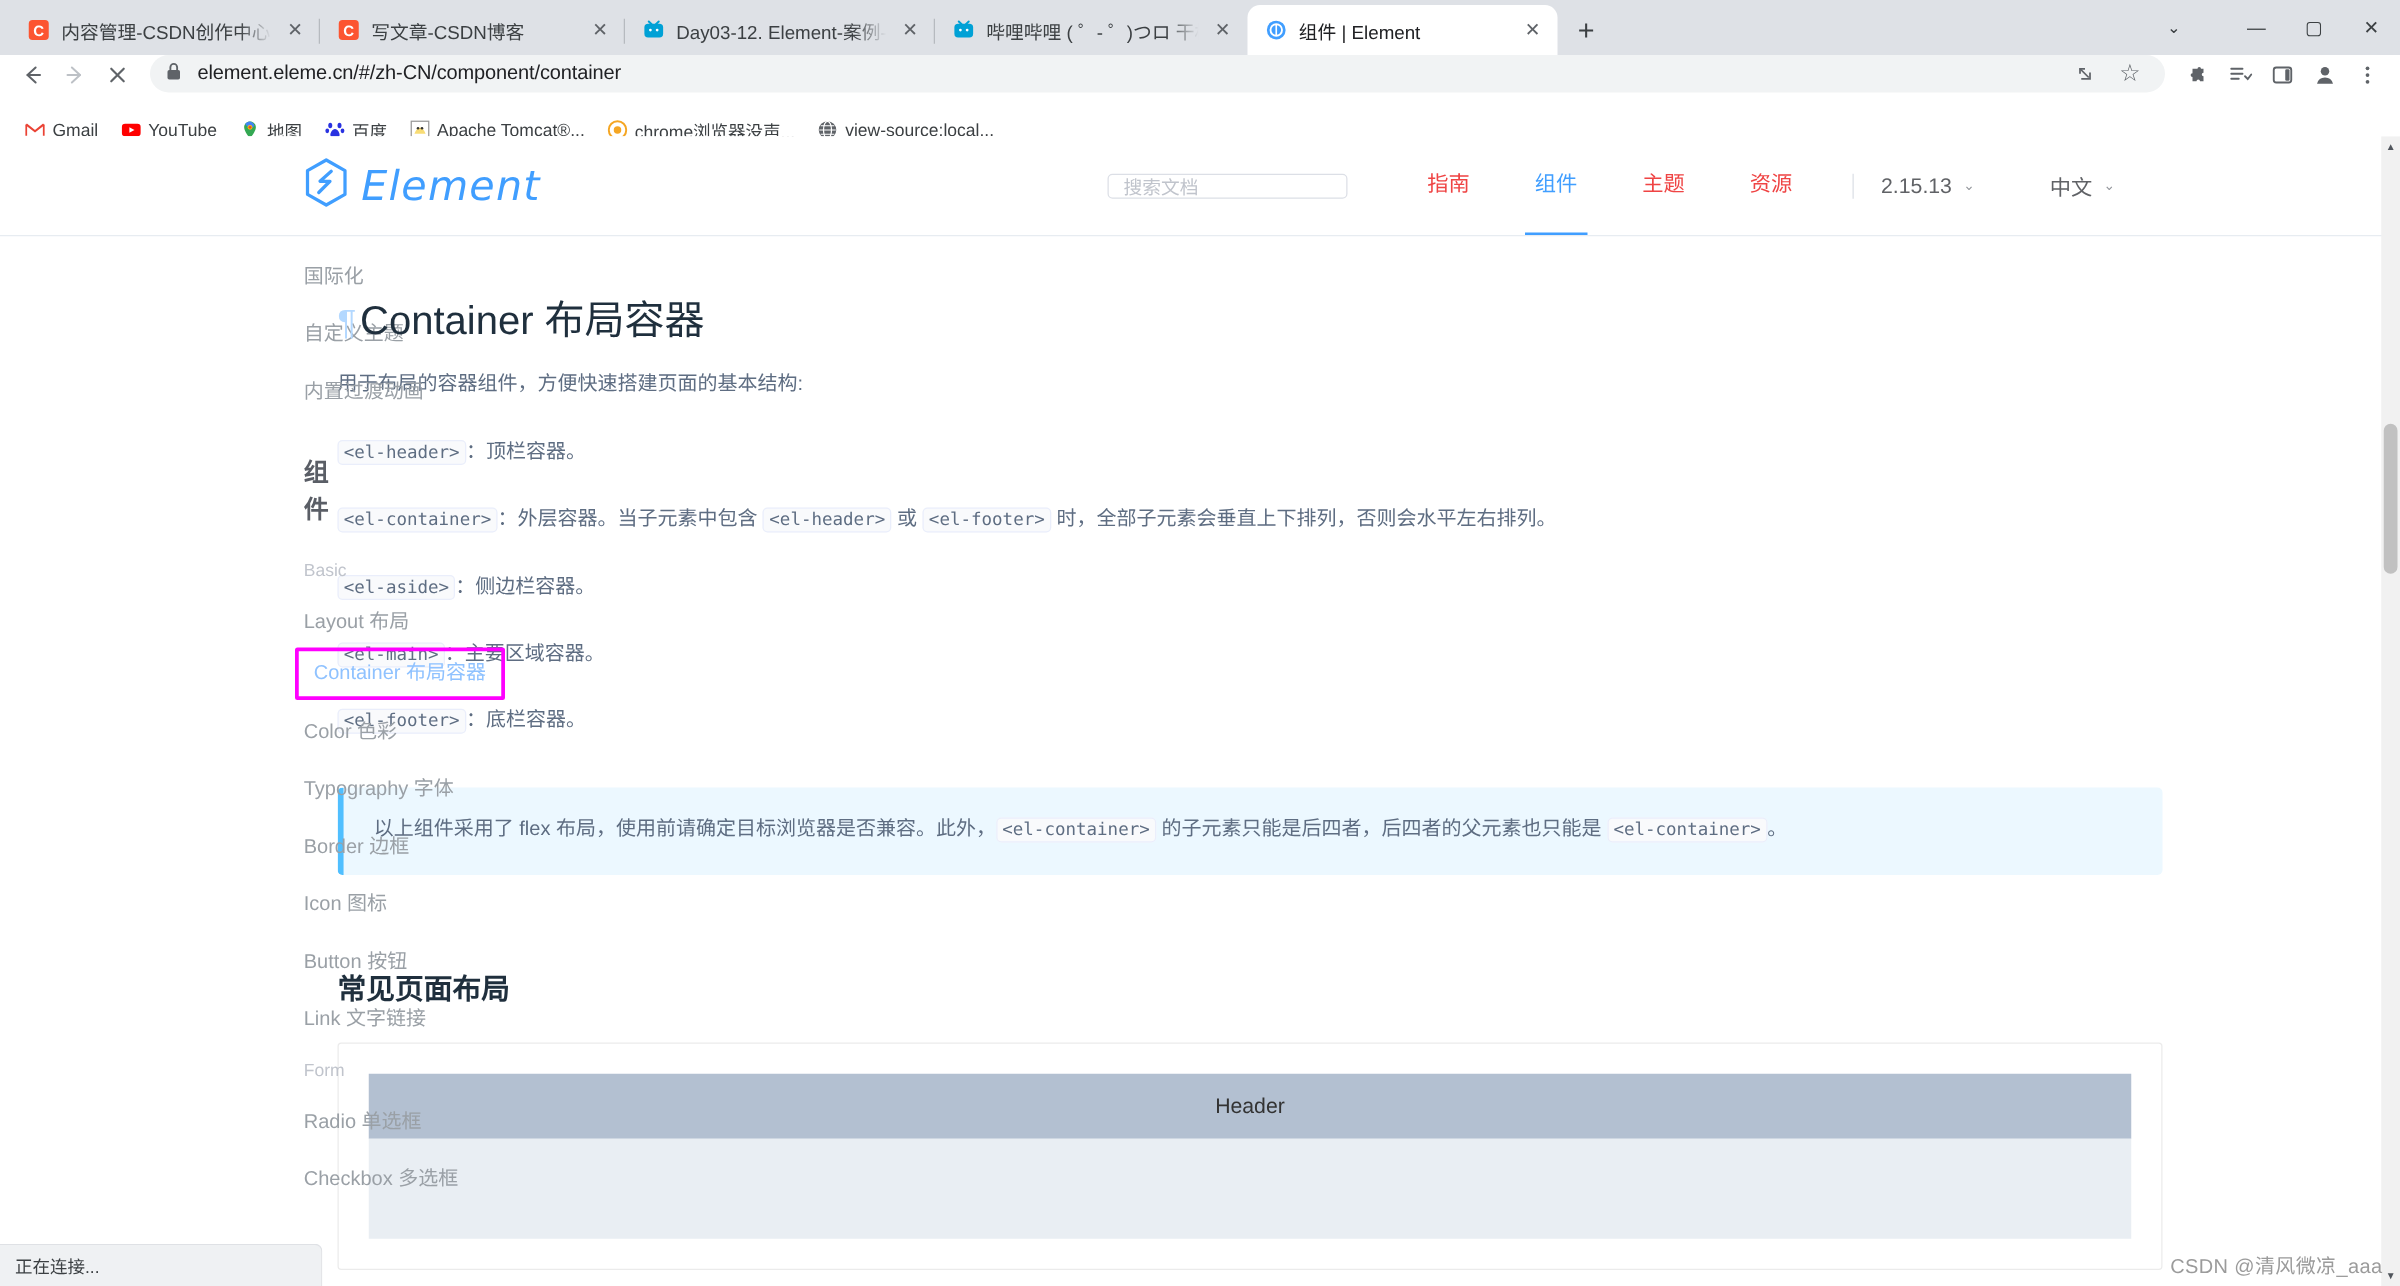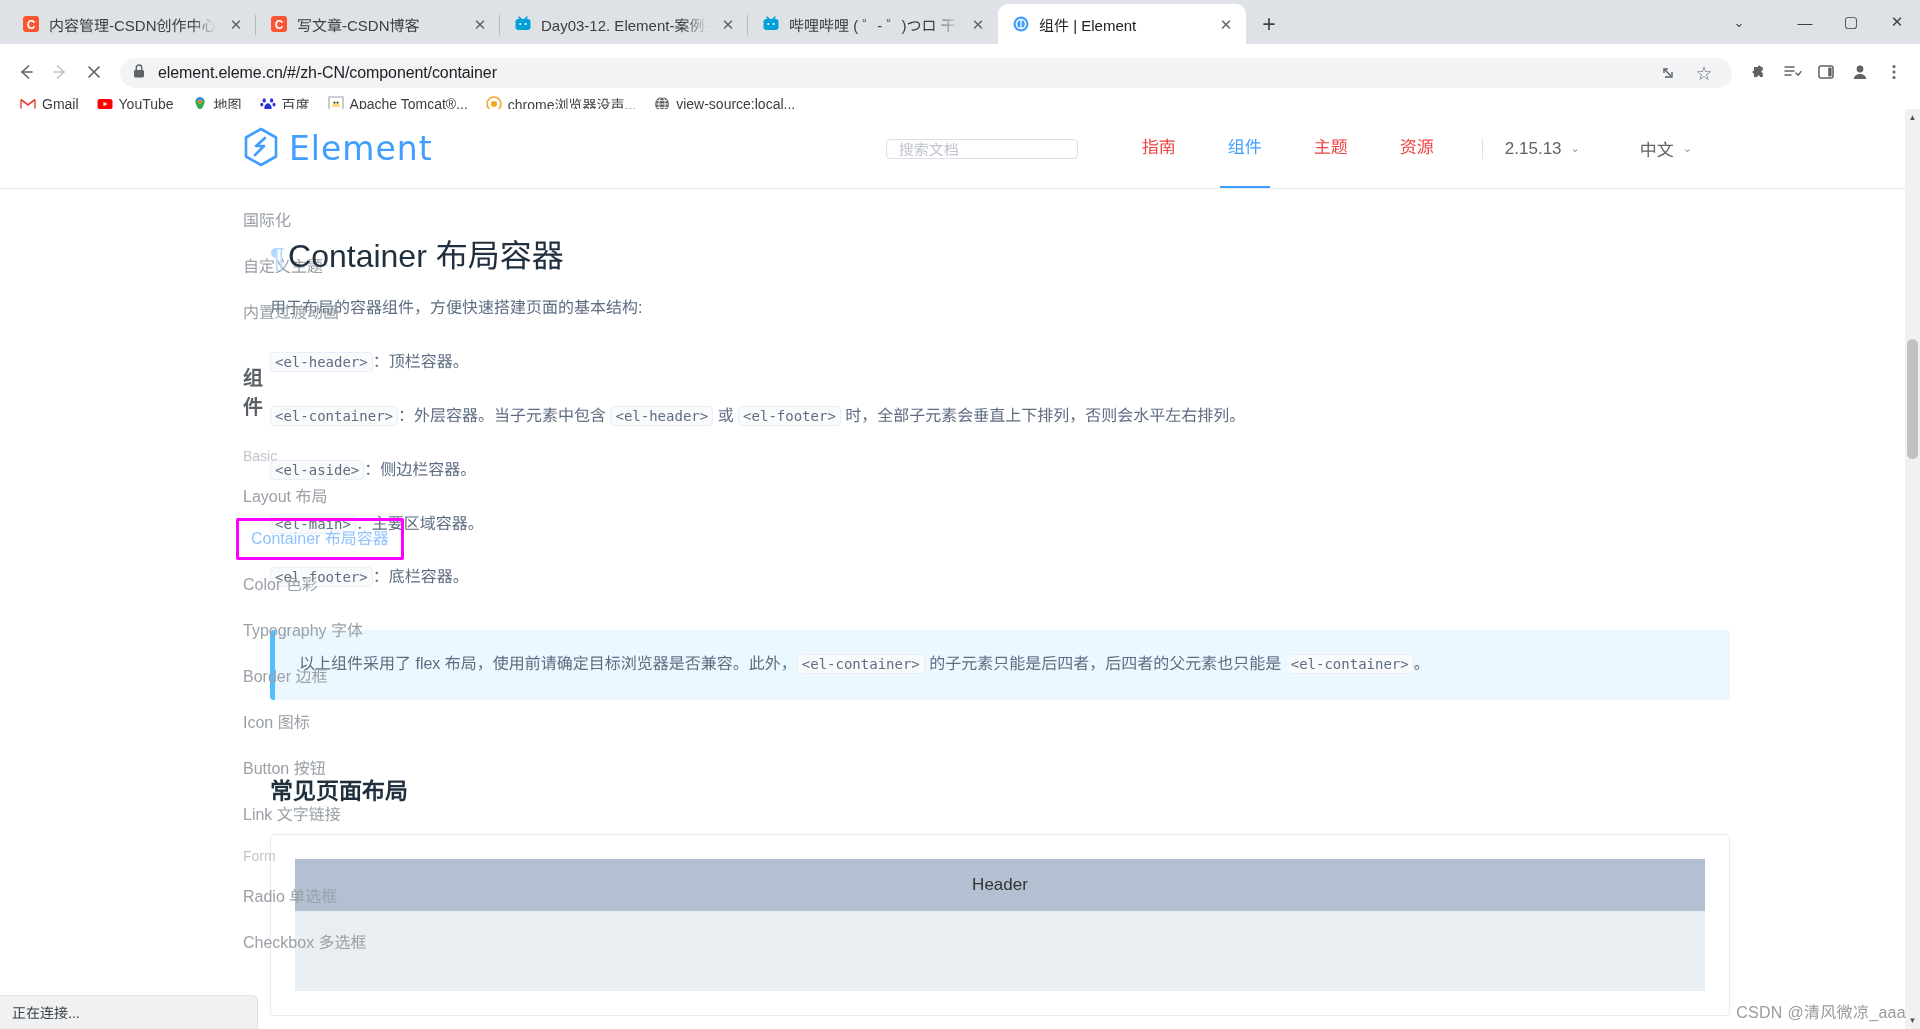--- a/index.html
+++ b/index.html
@@ -99,21 +99,21 @@
     color: #3c4043;
     font-size: 15px;
   }
   .win-btn.chev { font-size: 13px; margin-right: 20px;}
 
   
   .toolbar {
     height: 44px;
     background: #ffffff;
     display: flex;
-    align-items: flex-end;
+    align-items: flex-start;
     padding: 0 10px;
     gap: 2px;
   }
   .tb-icon {
     width: 32px; height: 32px;
     display: flex; align-items: center; justify-content: center;
     color: #5f6368;
     border-radius: 50%;
     flex: 0 0 auto;
   }
@@ -175,21 +175,21 @@
 
   
   .el-header {
     height: 80px;
     border-bottom: 1px solid #e7ecf1;
     display: flex;
     align-items: center;
     padding-left: 243px;
     padding-right: 228px;
   }
-  .brand { display: flex; align-items: center; gap: 10px; }
+  .brand { display: flex; align-items: center; gap: 10px; font-style: italic; }
   .brand-text {
     font-size: 33px;
     color: #409EFF;
     letter-spacing: 1px;
     font-weight: 400;
     font-family: "DejaVu Sans", sans-serif;
   }
   .hdr-right {
     margin-left: auto;
     display: flex;

